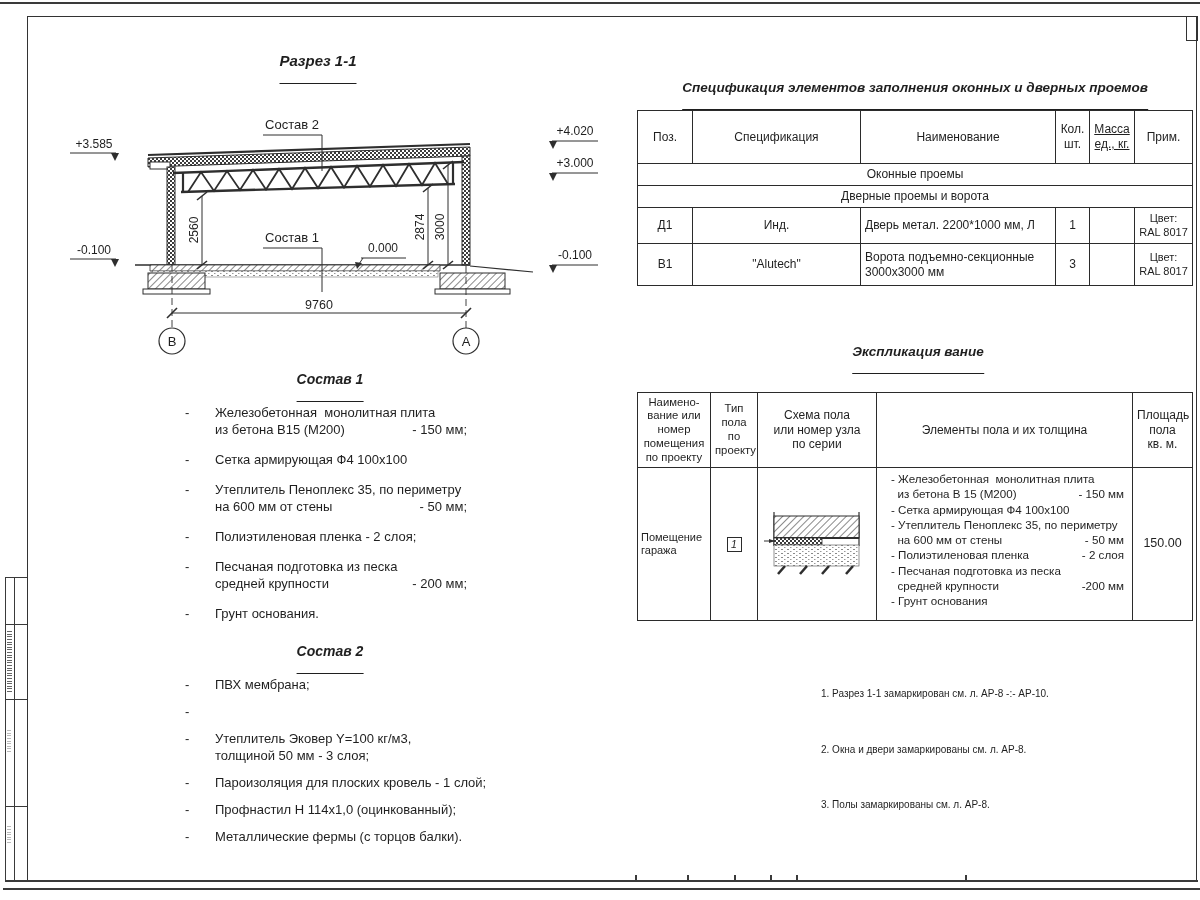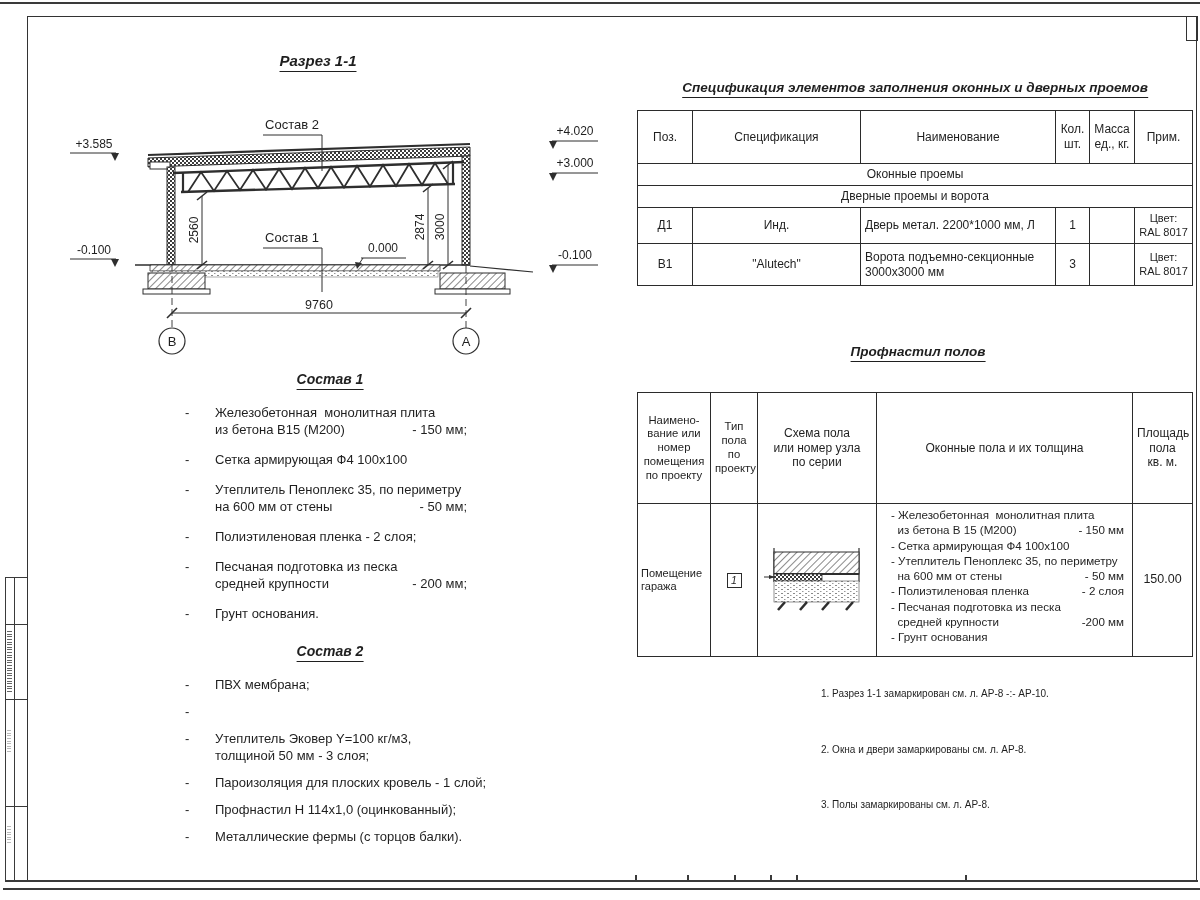--- a/index.html
+++ b/index.html
@@ -3,21 +3,21 @@
 <meta charset="utf-8">
 <style>
   html,body{margin:0;padding:0;background:#fff;}
   body{width:1200px;height:900px;position:relative;overflow:hidden;
        font-family:"Liberation Sans","DejaVu Sans",sans-serif;color:#1f1f1f;}
   .abs{position:absolute;}
   .hline{position:absolute;background:#3a3a3a;}
   .vline{position:absolute;background:#3a3a3a;}
   .title{font-style:italic;font-weight:bold;font-size:14px;white-space:nowrap;
          transform:translateX(-50%);}
-  .title .u{border-bottom:1.2px solid #1f1f1f;padding-bottom:2px;}
+  .title .u{border-bottom:1.2px solid #1f1f1f;padding-bottom:14px;}
   
   table.t{position:absolute;border-collapse:collapse;table-layout:fixed;
           font-size:12px;color:#1f1f1f;background:#fff;border:1.5px solid #222;}
   table.t td{border:1px solid #2b2b2b;padding:1px 4px;vertical-align:middle;
              text-align:center;line-height:1.22;overflow:hidden;}
   table.t td.pre{white-space:pre-line;}
   table.t td.left{text-align:left;}
   td.note{font-size:11px;text-align:left;line-height:1.25;padding-left:5px;}
   .band td{font-size:12px;}
   
@@ -211,21 +211,21 @@
       <col style="width:45px">
       <col style="width:58px">
     </colgroup>
   <tbody>
       <tr style="height:53px;">
     <td class="pre">Поз.</td>
     <td class="pre">Спецификация</td>
     <td class="pre">Наименование</td>
     <td class="pre" style="padding:1px 1px;">Кол.
 шт.</td>
-    <td class="pre" style="padding:1px 1px;">Масса
+    <td class="pre" style="padding:1px 1px;text-decoration:underline;">Масса
 ед., кг.</td>
     <td class="pre">Прим.</td>
   </tr>
   <tr class="band" style="height:22px;">
     <td colspan="6">Оконные проемы</td>
   </tr>
   <tr class="band" style="height:22px;">
     <td colspan="6">Дверные проемы и ворота</td>
   </tr>
   <tr style="height:36px;margin-top:39px;">
@@ -250,46 +250,46 @@
     <td></td>
     <td class="note">
       <div>Цвет:</div>
       <div>RAL 8017</div>
     </td>
   </tr>
 </tbody>
   </table>
 
 <div class="title abs" style="left:918px;top:344px;font-size:13.5px;">
-  <span class="u">Профнастил полов</span>
+  <span class="u">Экспликация вание</span>
 </div>
 
 <table class="t" style="left:637px;top:392px;width:555px;">
   <colgroup>
       <col style="width:73px">
       <col style="width:47px">
       <col style="width:119px">
       <col style="width:256px">
       <col style="width:60px">
     </colgroup>
   <tbody>
-      <tr style="height:111px;">
+      <tr style="height:75px;">
     <td class="pre" style="font-size:11.3px;padding:1px 1px;">Наимено-
 вание или
 номер
 помещения
 по проекту</td>
     <td class="pre" style="font-size:11.3px;padding:1px 4px;">Тип
 пола
 по
 проекту</td>
     <td class="pre">Схема пола
 или номер узла
 по серии</td>
-    <td class="pre">Оконные пола и их толщина</td>
+    <td class="pre">Элементы пола и их толщина</td>
     <td class="pre">Площадь
 пола
 кв. м.</td>
   </tr>
   <tr style="height:153px;">
     <td class="pre left" style="font-size:11px;padding-left:3px;">Помещение
 гаража</td>
     <td>
       <span class="typebox">1</span>
     </td>

